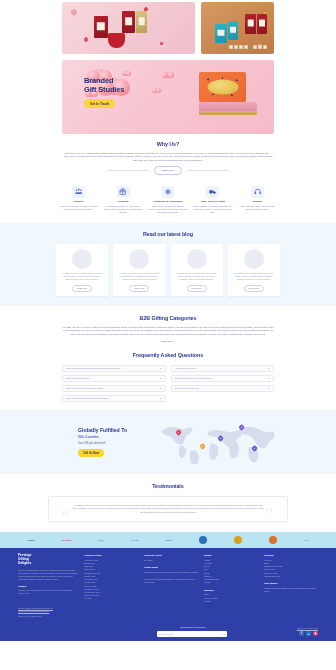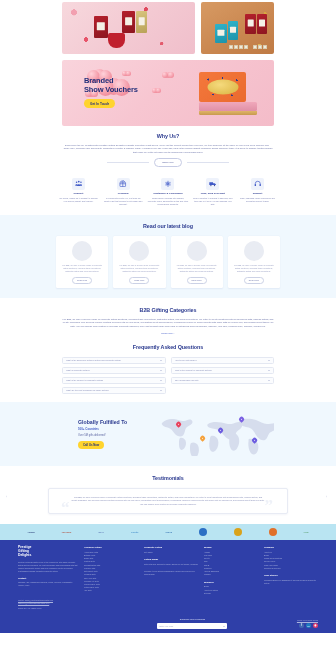--- a/index.html
+++ b/index.html
@@ -36,21 +36,21 @@
   .gb-teal { background: linear-gradient(160deg,#2fb3c9,#1d94ab); }
   .gb-gold { background: linear-gradient(160deg,#d8c57e,#b9a258); }
   .gb-lab { position:absolute; left:50%; top:46%; transform:translate(-50%,-50%);
             width:60%; height:34%; background:#f4f1e6; border-radius:.5px; }
   .heartbox { position:absolute; width:17px; height:15px; left:46px; top:31px;
     background:#c0202e; border-radius:2px 2px 8px 8px; }
   .tile { position:absolute; width:4.2px; height:4.2px; background:#f2ead9;
           border:.3px solid #d8ccb0; border-radius:.5px; }
 
   
-  .hero { margin: 6px 62px 0 62px; height: 66px; border-radius: 2px;
+  .hero { margin: 6px 62px 0 62px; height: 74px; border-radius: 2px;
     position: relative; overflow: hidden;
     background: linear-gradient(135deg, #f9d4dc 0%, #f7c6d1 45%, #f4bcc9 100%); }
   .heart { position: absolute; border-radius: 50%;
     background: radial-gradient(circle at 34% 30%, #ffd2da, #f2909f 70%, #e27c8d); }
   .heart:before, .heart:after { content:""; position:absolute; border-radius:50%;
     background: inherit; width:100%; height:100%; }
   .heart:before { left:-48%; top:6%; }
   .heart:after { left:48%; top:6%; }
   .h1 { width:13px; height:13px; left:31px; top:9px; }
   .h2 { width:17px; height:17px; left:43px; top:18px; }
@@ -243,21 +243,21 @@
   <div class="hero">
     <div class="heart h1"></div>
     <div class="heart h2"></div>
     <div class="heart h3"></div>
     <div class="heart h4"></div>
     <div class="heart h5"></div>
     <div class="heart h6"></div>
     <div class="hero-txt">
       <div class="hero-title">
         <div>Branded</div>
-        <div>Show Vouchers</div>
+        <div>Gift Studies</div>
       </div>
       <div class="hero-btn">Get In Touch</div>
     </div>
     <div class="voucher-wrap">
       <div class="voucher">
         <div class="voucher-oval"></div>
       </div>
       <div class="podium"></div>
       <div class="podium2"></div>
     </div>

